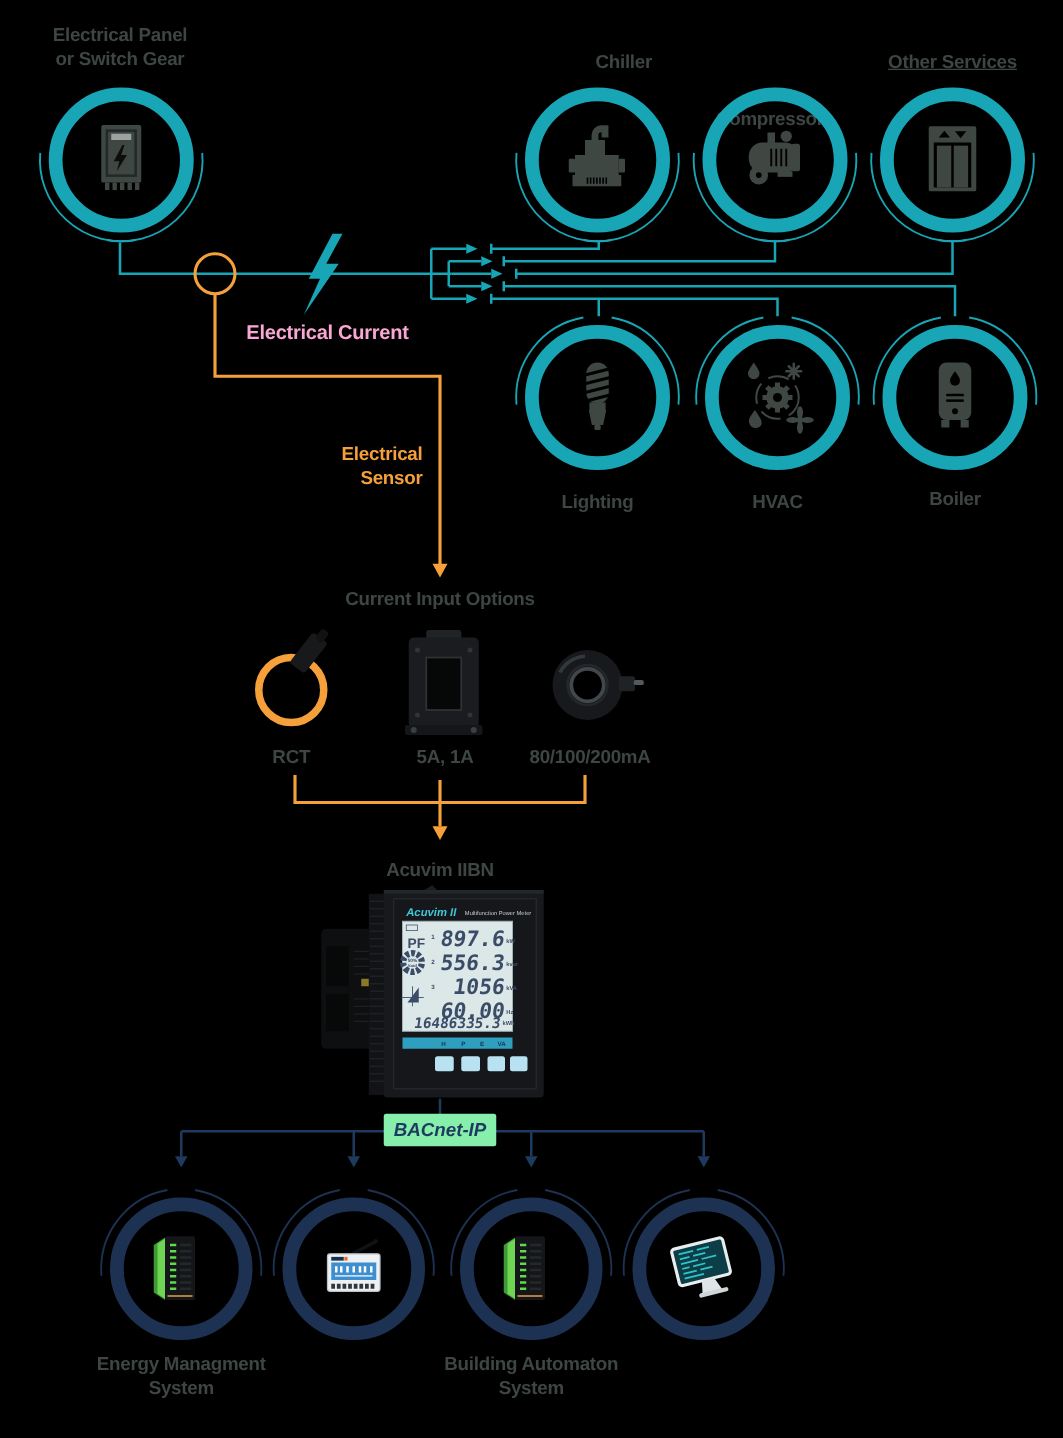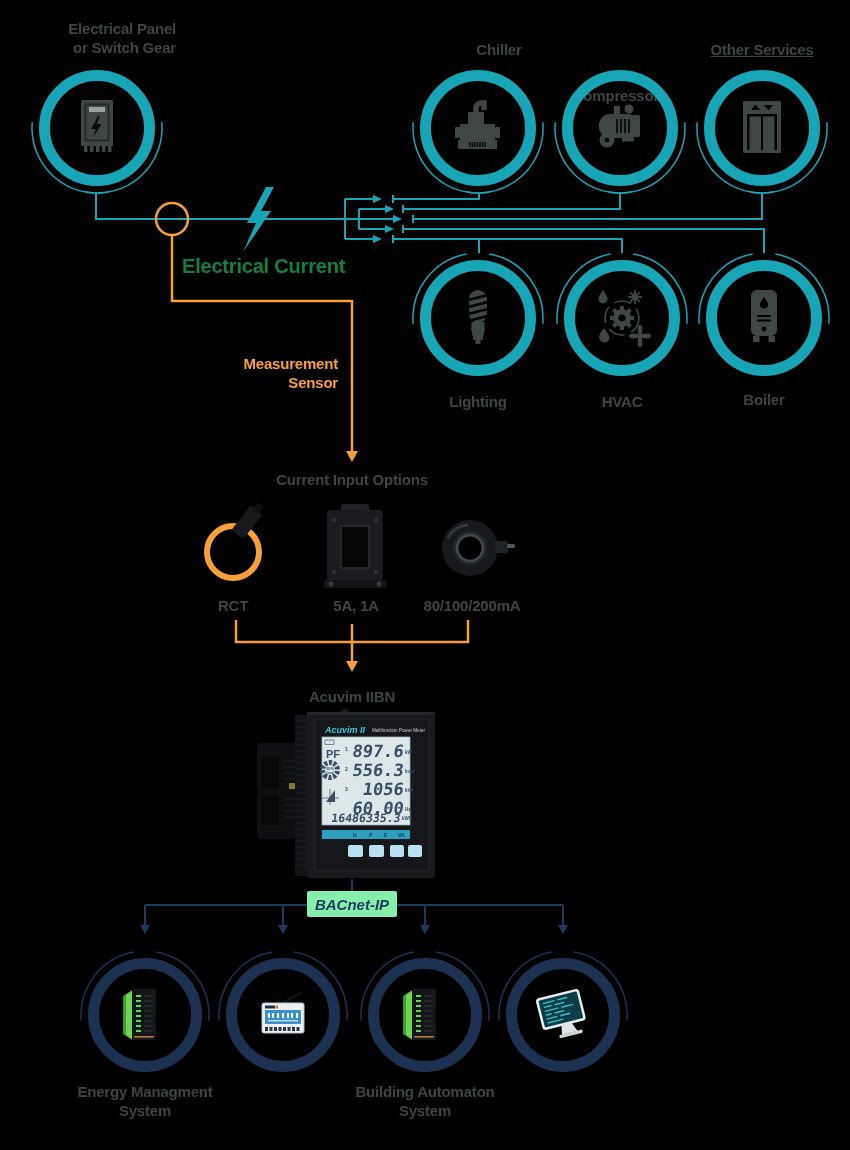--- a/index.html
+++ b/index.html
@@ -7,21 +7,21 @@
          font-family:"Liberation Sans",sans-serif;}
   svg{display:block;}
   .wires{position:absolute;left:0;top:0;}
   .ring{position:absolute;border-radius:50%;box-sizing:content-box;}
   .ring.teal{width:94px;height:94px;border:11px solid #18a6b6;}
   .ring.navy{width:92px;height:92px;border:11px solid #1d3252;}
   .ring > svg{position:absolute;left:50%;top:50%;transform:translate(-50%,-50%);}
   .lbl{position:absolute;color:#3d4644;font-weight:700;font-size:15px;line-height:19px;
        text-align:center;letter-spacing:-0.2px;white-space:nowrap;}
   .lbl span{display:block;}
-  .lbl.teal-text{color:#15803d;font-size:20px;}
+  .lbl.teal-text{color:#f9a8d4;font-size:16px;}
   .lbl.orange-text{color:#f6a03b;text-align:right;}
   .bacnet{position:absolute;left:307px;top:891px;width:90px;height:26px;background:#86efac;
           border-radius:2px;display:flex;align-items:center;justify-content:center;
           color:#1e3a5e;font-style:italic;font-weight:700;font-size:15px;}
   .lcd-digit{font-family:"DejaVu Sans Mono",monospace;font-weight:700;fill:#3b4c68;}
   .lcd-small{font-family:"Liberation Sans",sans-serif;font-weight:700;fill:#3b4c68;}
 </style>
 </head>
 <body>
 
@@ -94,30 +94,30 @@
       <path d="M145,905 V925 M283,905 V925 M425,905 V925 M563,905 V925"></path>
     </g>
     <g fill="#1e3a5e">
       <polygon points="140,925 150,925 145,934"></polygon>
       <polygon points="278,925 288,925 283,934"></polygon>
       <polygon points="420,925 430,925 425,934"></polygon>
       <polygon points="558,925 568,925 563,934"></polygon>
     </g>
   </svg>
 
-  <div class="lbl" style="left:16px;top:19px;width:160px;text-align:right;">
+  <div class="lbl" style="left:16px;top:19px;width:160px;">
     <span>Electrical Panel</span>
       <span>or Switch Gear</span>
   </div>
   <div class="lbl" style="left:419px;top:40px;width:160px;">Chiller</div>
   <div class="lbl" style="left:540px;top:40px;width:160px;margin-top:46px;">Compressors</div>
   <div class="lbl" style="left:682px;top:40px;width:160px;text-decoration:underline;">Other Services</div>
   <div class="lbl teal-text" style="left:182px;top:257px;width:160px;">Electrical Current</div>
   <div class="lbl orange-text" style="left:178px;top:354px;width:160px;">
-    <span>Measurement</span>
+    <span>Electrical</span>
       <span>Sensor</span>
   </div>
 
   <div class="ring teal" style="left:39px;top:70px;">
     <svg width="64" height="60" viewBox="0 0 64 60">
       <rect x="16" y="2" width="32" height="46" rx="1.5" fill="#3f4743"></rect>
       <rect x="20.5" y="6.5" width="23" height="36" fill="none" stroke="#23282a" stroke-width="2"></rect>
       <rect x="24" y="9" width="16" height="5" fill="#9aa3a0"></rect>
       <polygon points="33,18 26,31 30.5,31 28.5,39 36.5,26 32,26 34.5,18" fill="#0c0e0d"></polygon>
       <g fill="#3f4743">

